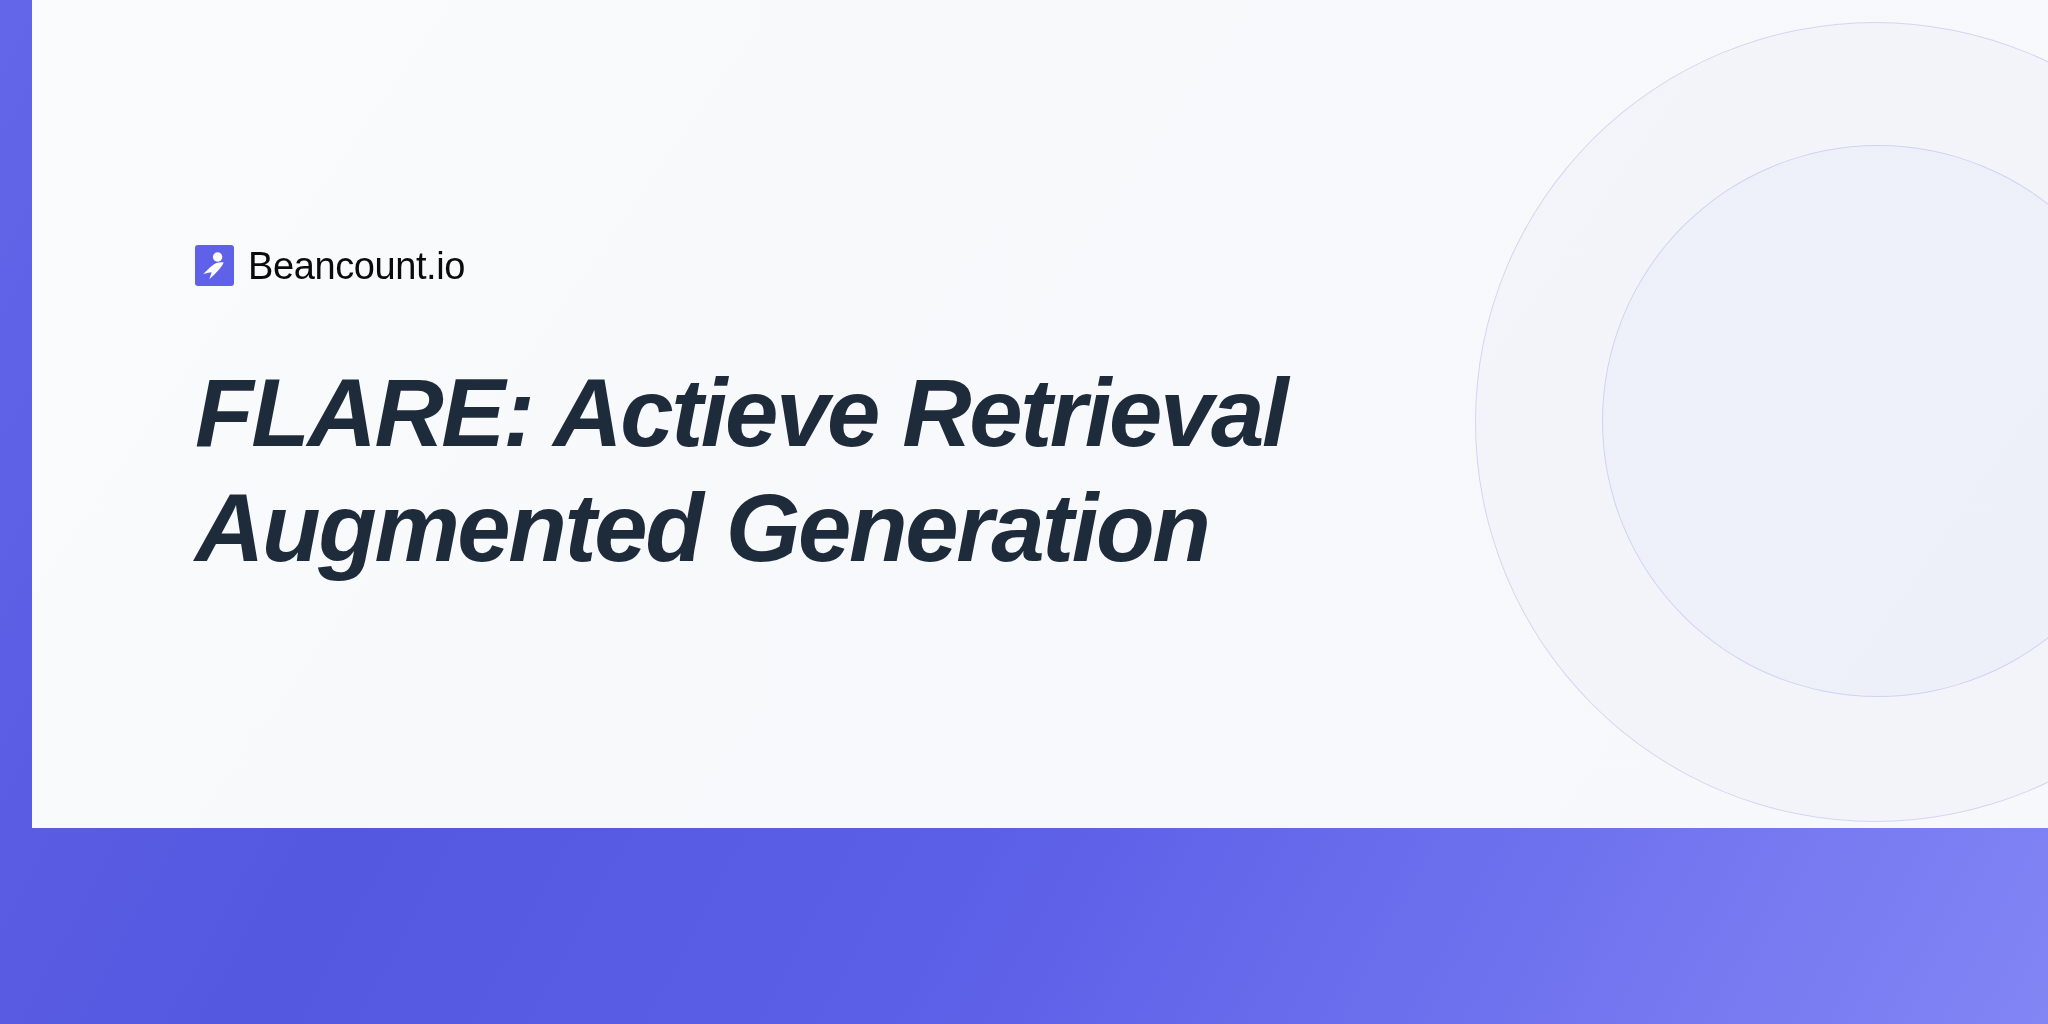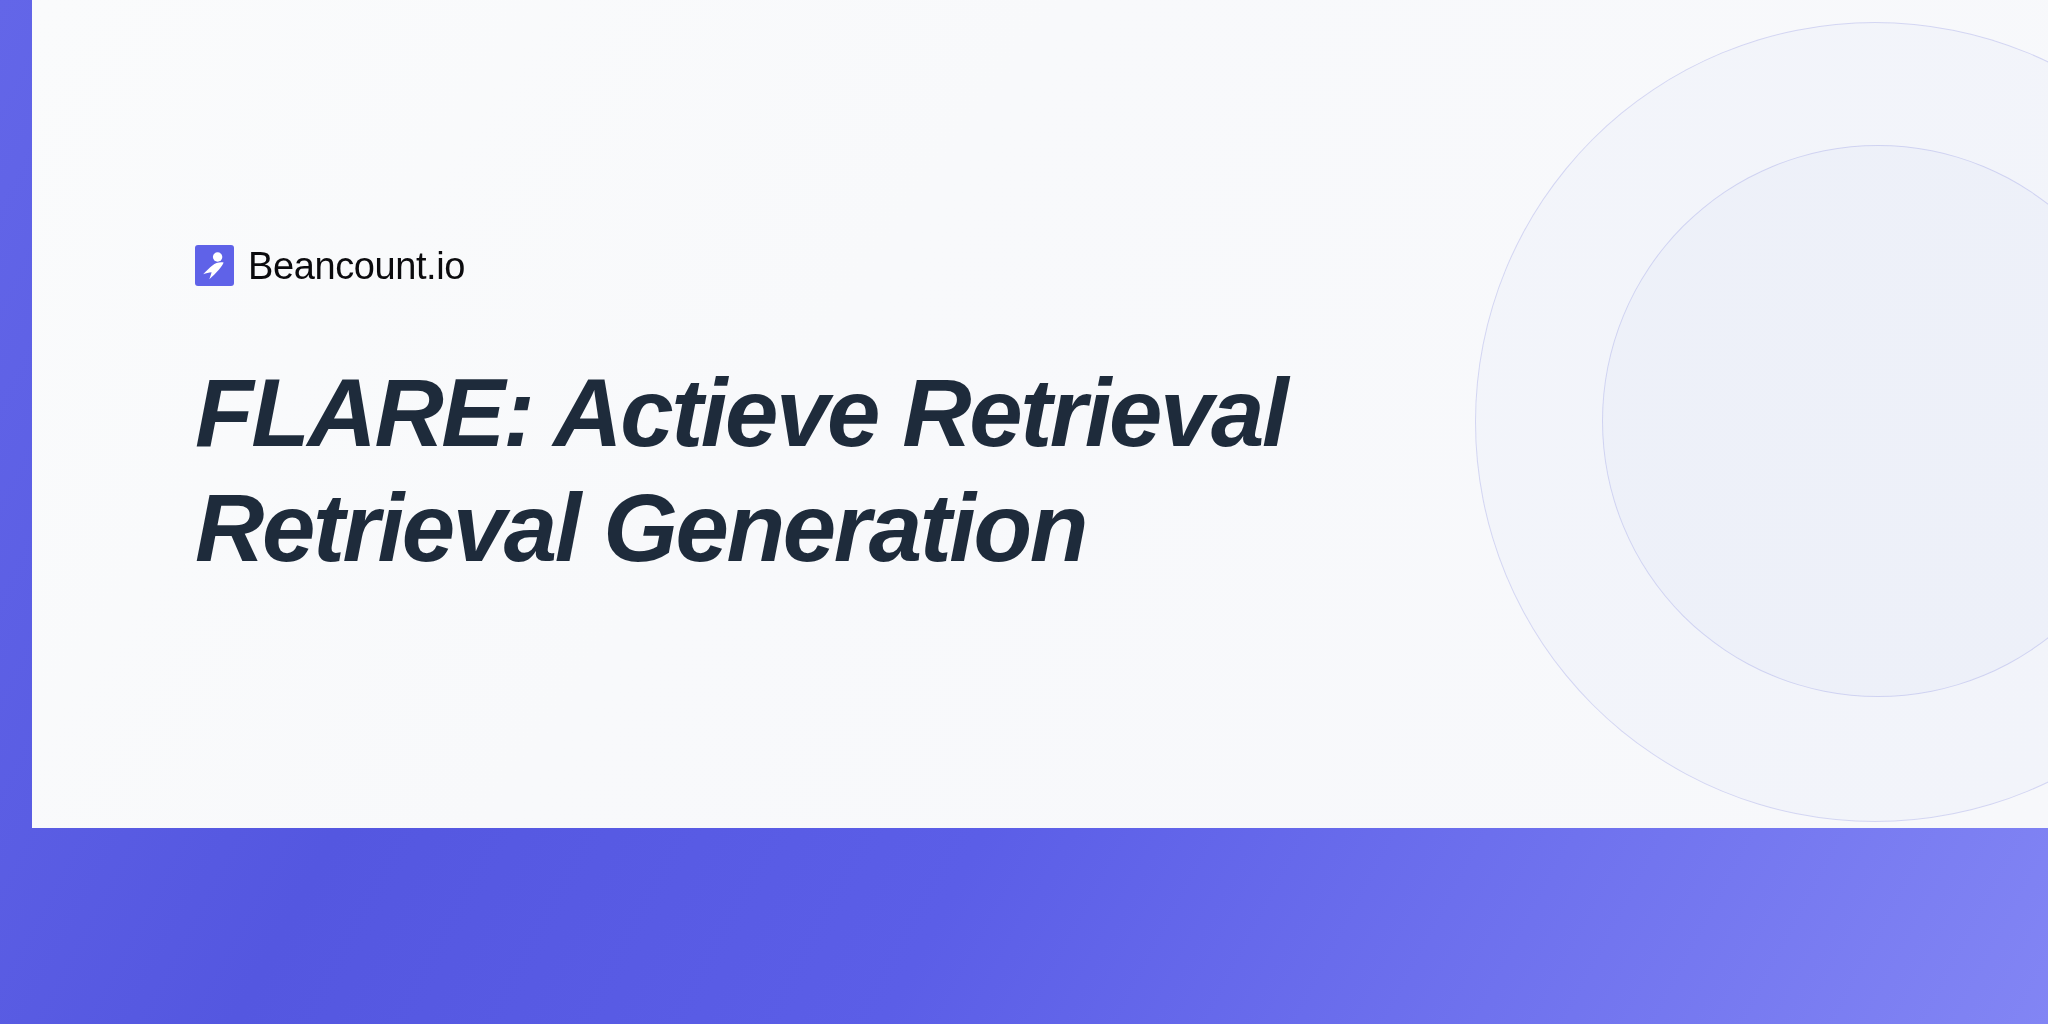--- a/index.html
+++ b/index.html
@@ -94,17 +94,17 @@
                    C10.0 23.6 9.2 26.0 8.3 28.2
                    C11.5 25.4 15.0 22.0 17.6 19.0
                    C20.3 15.9 22.0 13.4 22.6 11.6 Z" fill="#ffffff"></path>
         </svg>
       </span>
       <span id="brand-name">Beancount.io</span>
     </div>
 
     <h1 id="headline">
       <span class="line">FLARE: Actieve Retrieval</span>
-      <span class="line">Retrieval Generation</span>
+      <span class="line">Augmented Generation</span>
     </h1>
 
   </div>
 </div>
 
 </body></html>

